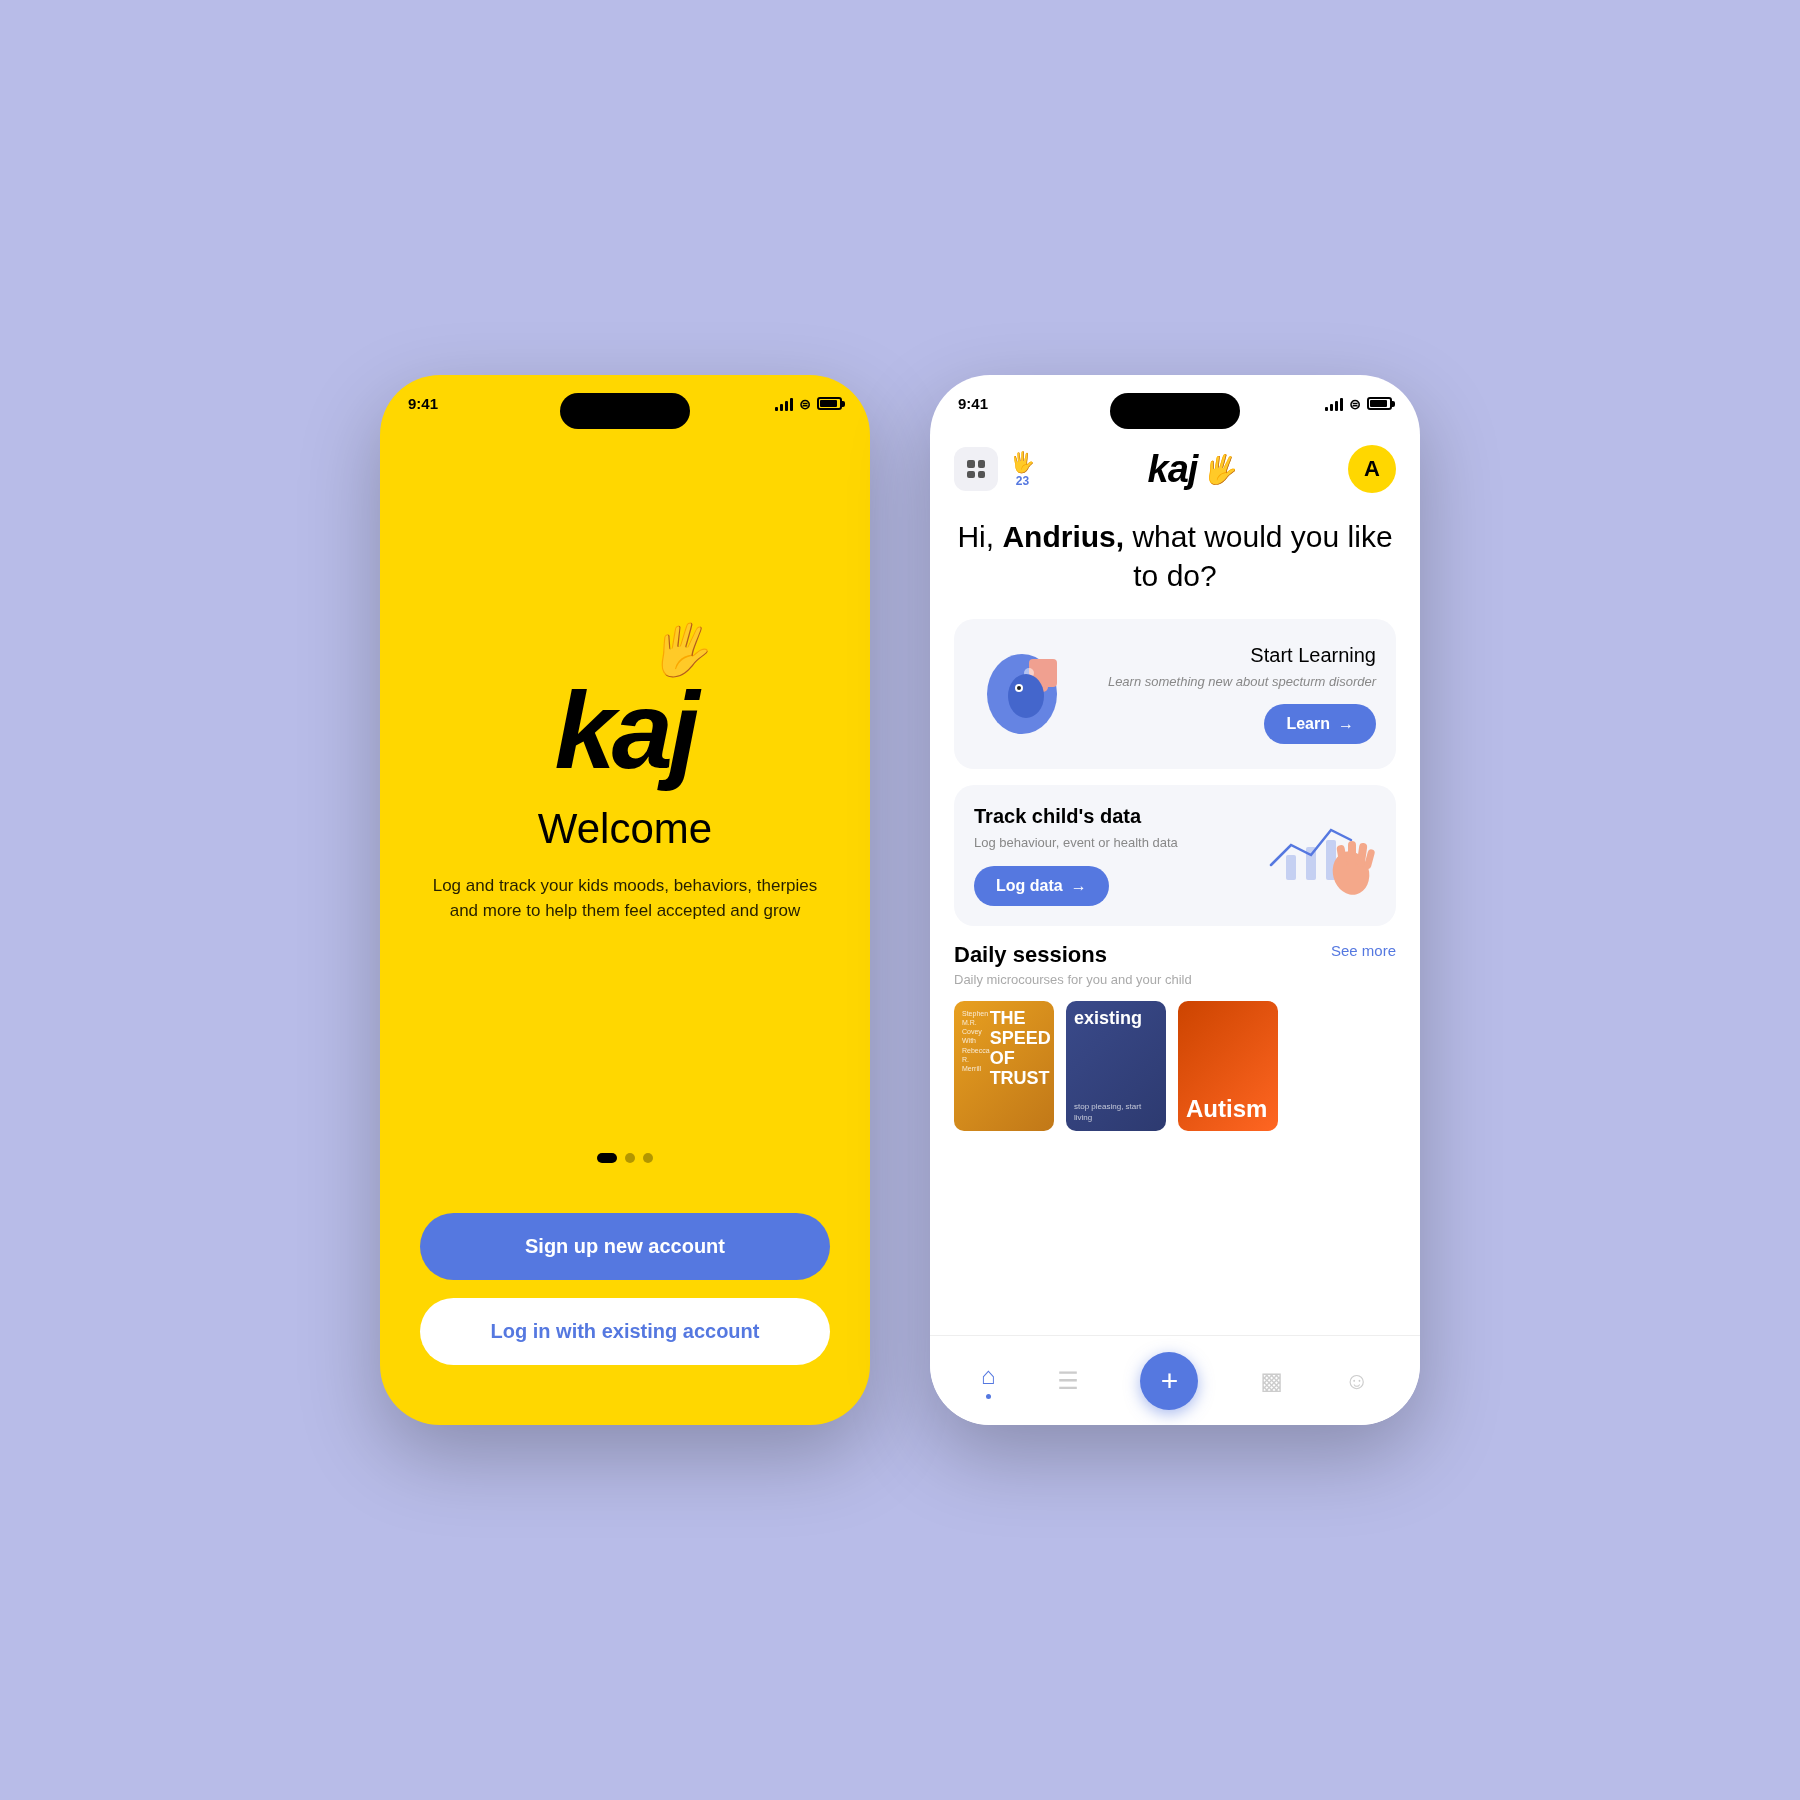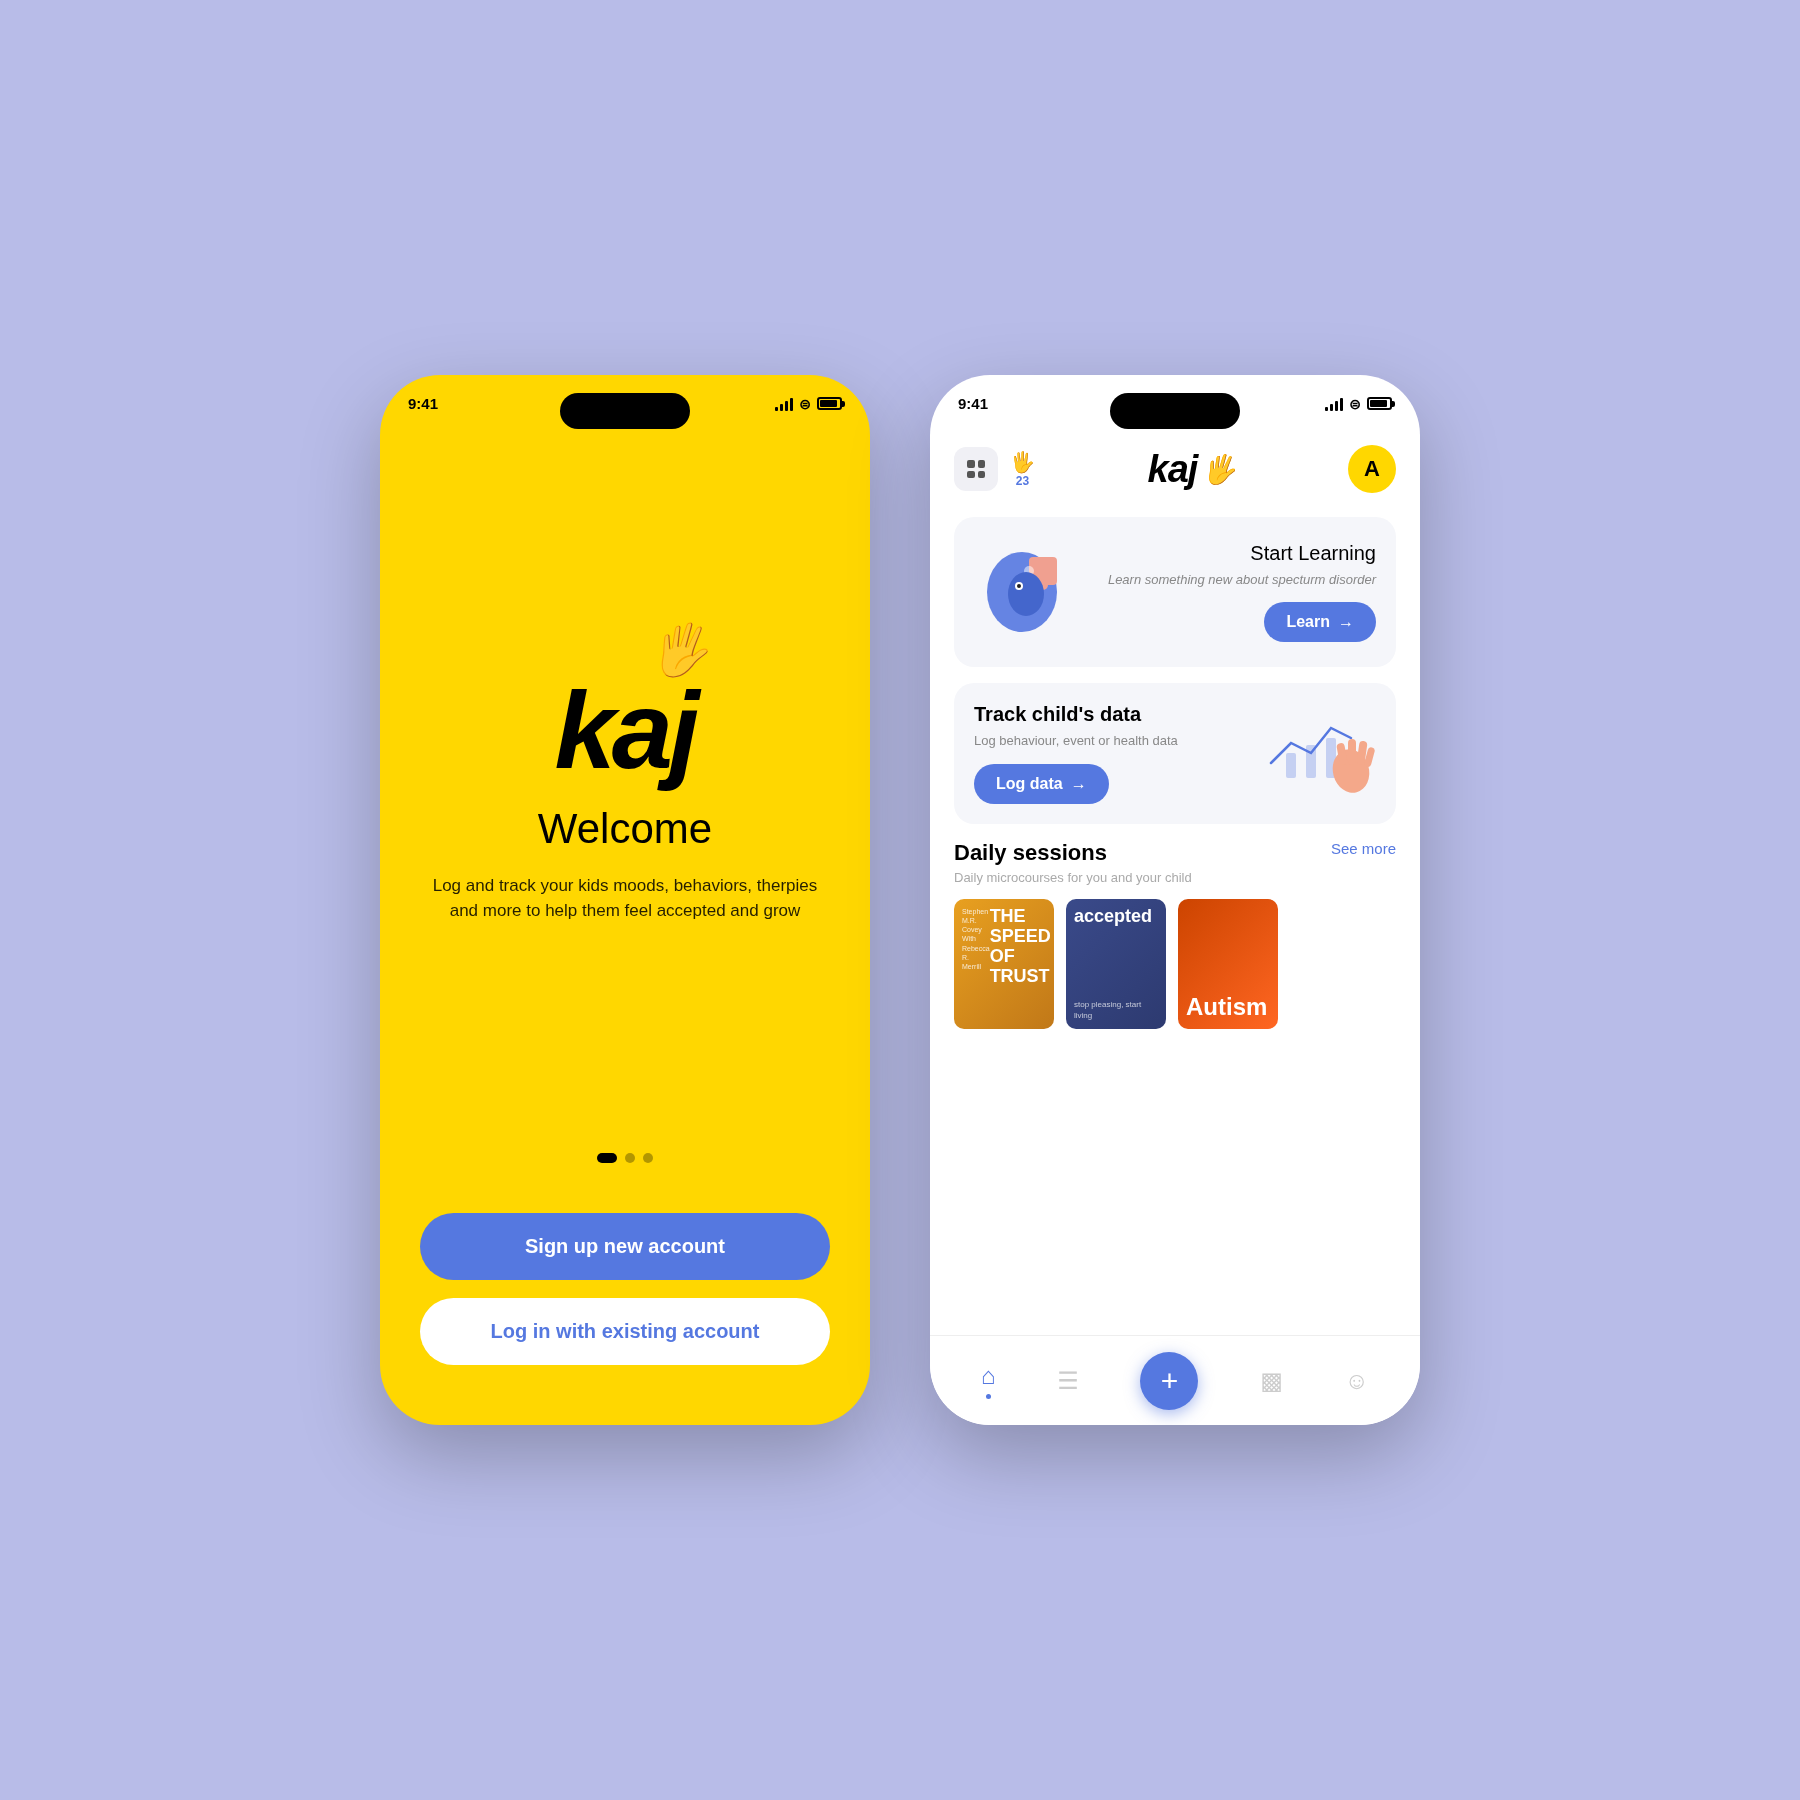--- a/index.html
+++ b/index.html
@@ -630,20 +630,25 @@
       <div class="kaj-logo-white">
         <span style="font-size:38px; font-weight:900; font-style:italic; letter-spacing:-1px;">kaj</span>
         <span class="kaj-hand">🖐</span>
       </div>
 
       <div class="avatar-circle">
         <span>A</span>
       </div>
     </div>
 
+    <div class="greeting">
+      <span>Hi,</span>
+      <strong>Andrius,</strong>
+      <span>what would you like to do?</span>
+    </div>
 
     <div class="card" style="min-height: 150px; display:flex; align-items:center; padding: 20px 20px 20px 130px;">
 
       <div style="position:absolute; left:10px; top:50%; transform:translateY(-50%); width:115px; height:100px;">
         <svg width="115" height="100" viewBox="0 0 115 100" class="puzzle-svg">
 
           <ellipse cx="58" cy="50" rx="35" ry="40" fill="#5578e0" opacity="0.9"></ellipse>
 
           <rect x="65" y="15" width="28" height="28" rx="4" fill="#f0a090"></rect>
           <circle cx="79" cy="43" r="5" fill="#f0a090"></circle>
@@ -705,21 +710,21 @@
       </div>
       <div class="section-subtitle">Daily microcourses for you and your child</div>
       <div class="books-row">
 
         <div class="book-cover book-trust">
           <div class="author-name">Stephen M.R. Covey With Rebecca R. Merrill</div>
           <div class="book-title-text">THE SPEED OF TRUST</div>
         </div>
 
         <div class="book-cover book-untamed">
-          <div class="book-title-text">accepted</div>
+          <div class="book-title-text">existing</div>
           <div class="book-subtitle">stop pleasing, start living</div>
         </div>
 
         <div class="book-cover book-autism">
           <div class="book-title-text">Autism</div>
         </div>
       </div>
     </div>
 
   </div>

